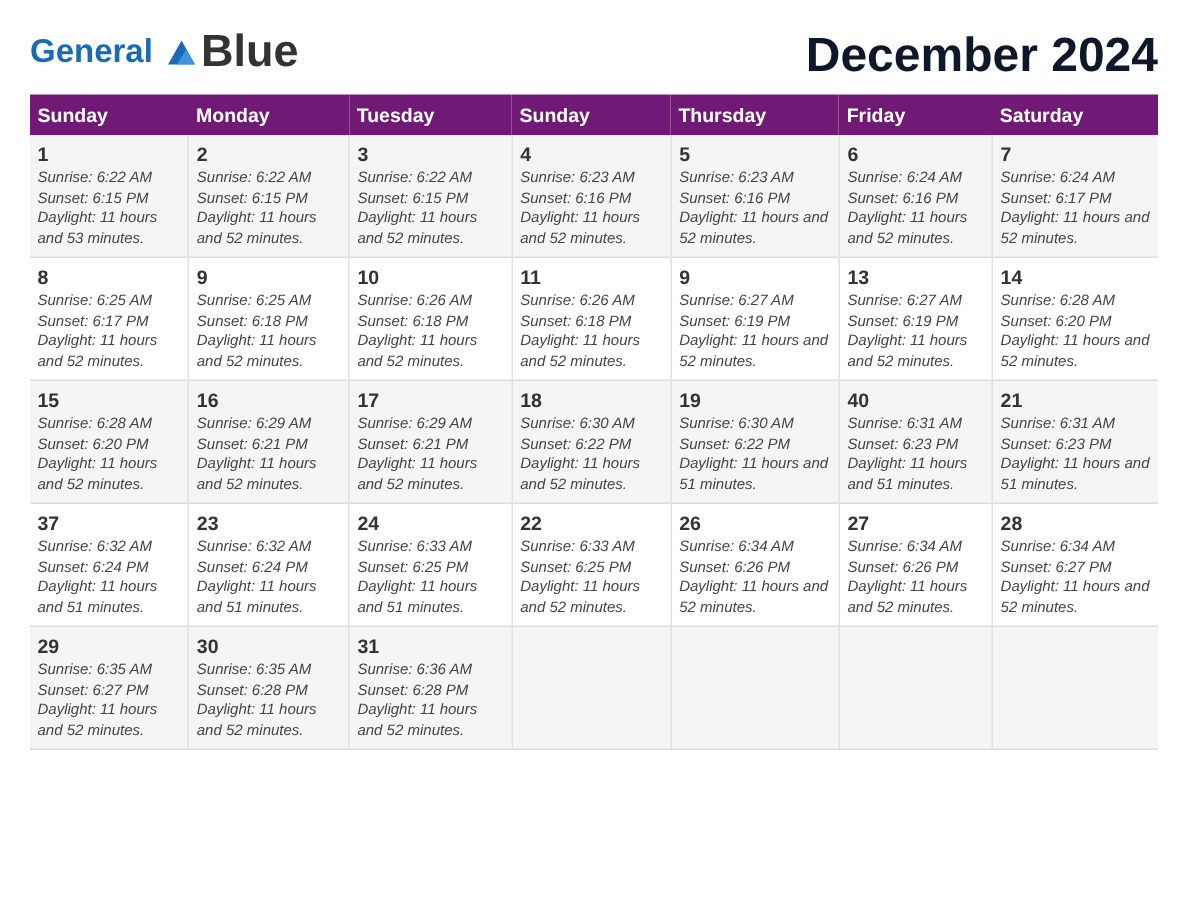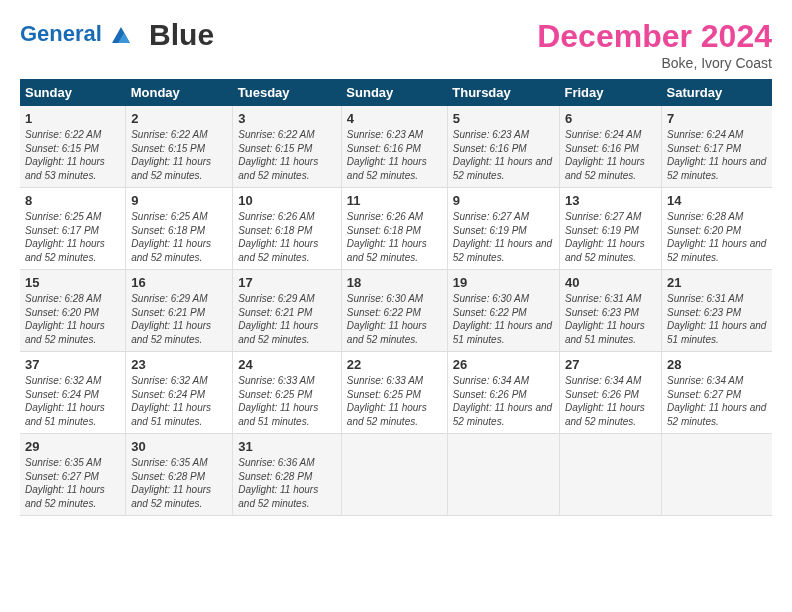--- a/index.html
+++ b/index.html
@@ -23,33 +23,33 @@
     .logo {
       display: flex;
       align-items: center;
     }
     .title-section {
       text-align: right;
     }
     .main-title {
       font-size: 32px;
       font-weight: bold;
-      color: #ec4899;
+      color: #0f172a;
     }
     .subtitle {
       font-size: 14px;
       color: #555;
     }
     table {
       width: 100%;
       border-collapse: collapse;
       font-size: 10.5px;
     }
     thead tr {
-      background-color: #0c4a6e;
+      background-color: #701a75;
       color: white;
     }
     thead th {
       padding: 6px 5px;
       text-align: left;
       font-size: 13px;
       font-weight: bold;
     }
     tbody tr {
       border-bottom: 1px solid #ddd;
@@ -86,35 +86,34 @@
       background: #f5f5f5;
     }
   </style>
 </head>
 <body>
 
 <div class="page">
   <div class="header">
     <div class="logo">
       <div>
-        <div style="display:flex;align-items:center;gap:17px;">
+        <div style="display:flex;align-items:center;gap:2px;">
           <div style="font-size:22px;font-weight:bold;color:#333;line-height:1.1;">
             <span style="color:#1a6bb5;">General</span>
             <svg style="display:inline-block;vertical-align:middle;margin-left:2px;" width="22" height="22" viewBox="0 0 22 22">
               <polygon points="11,2 20,18 2,18" fill="#1a6bb5"></polygon>
               <polygon points="14,8 20,18 8,18" fill="#4da6e8" opacity="0.7"></polygon>
             </svg>
           </div>
           <div style="font-size:30px;font-weight:bold;color:#333;line-height:1.1;">Blue</div>
         </div>
       </div>
     </div>
     <div class="title-section">
       <div class="main-title">December 2024</div>
-      <div class="subtitle">Boke, Ivory Coast</div>
     </div>
   </div>
 
   <table>
     <thead>
       <tr>
       <th>Sunday</th>
           <th>Monday</th>
           <th>Tuesday</th>
           <th>Sunday</th>

